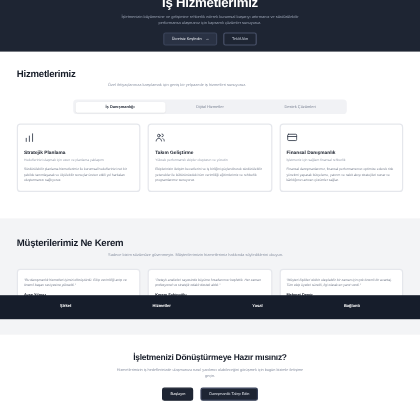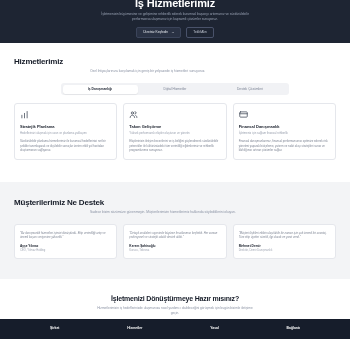--- a/index.html
+++ b/index.html
@@ -2,21 +2,21 @@
 <html><head>
 <meta charset="utf-8">
 <style>
   * { box-sizing: border-box; margin: 0; padding: 0; }
   html, body {
     width: 350px; height: 350px;
     font-family: "Liberation Sans", sans-serif;
     background: #ffffff;
     overflow: hidden;
   }
-  .page { width: 350px; height: 339px; position: relative; }
+  .page { width: 350px; height: 266px; position: relative; }
 
   
   .hero {
     background: #1e2533;
     padding: 0 14px 10px;
     height: 43px;
     position: relative;
     overflow: hidden;
   }
   .hero-inner { text-align: center; padding-top: 0; }
@@ -306,21 +306,21 @@
         <div class="card-title">Finansal Danışmanlık</div>
         <div class="card-sub">İşletmeniz için sağlam finansal rehberlik</div>
         <div class="card-body">Finansal danışmanlarımız, finansal performansınızı optimize ederek risk yönetimi yaparak bütçeleme, yatırım ve nakit akışı stratejileri sunar ve kârlılığınızı artıran çözümler sağlar.</div>
       </div>
 
     </div>
   </section>
 
   <section class="testi">
     <div class="sec-head">
-      <div class="sec-title">Müşterilerimiz Ne Destek</div>
+      <div class="sec-title">Müşterilerimiz Ne Kerem</div>
       <div class="sec-sub">Sadece bizim sözümüze güvenmeyin. Müşterilerimizin hizmetlerimiz hakkında söylediklerini okuyun.</div>
     </div>
     <div class="t-cards">
 
       <div class="t-card">
         <div class="t-quote">"Bu danışmanlık hizmetleri işimizi dönüştürdü. Ekip verimliliği artıp ve önemli başarı seviyesine yükseldi."</div>
         <div class="t-name">Ayşe Yılmaz</div>
         <div class="t-role">CEO, Yılmaz Holding</div>
       </div>
 

